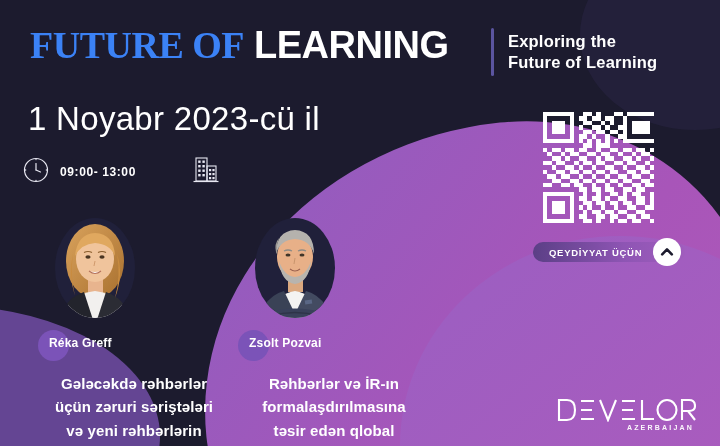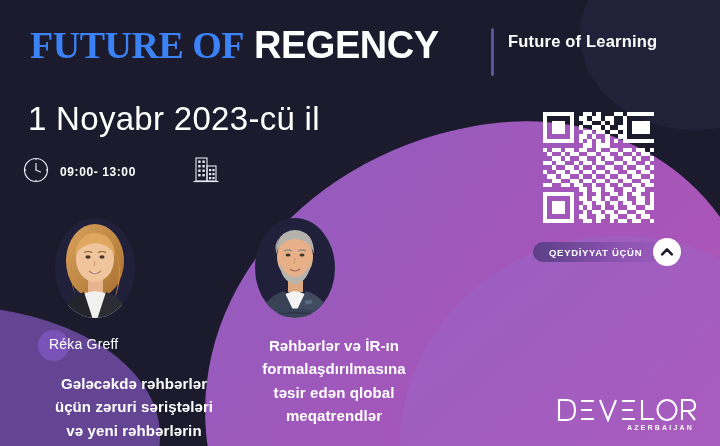--- a/index.html
+++ b/index.html
@@ -122,21 +122,21 @@
     position:relative;
     height:32px;margin-top:6px;
   }
   .namedot{
     position:absolute;left:20px;top:0;
     width:31px;height:31px;border-radius:50%;
     background:#7b53b8;
   }
   .name{
     position:absolute;left:31px;top:6px;
-    color:#ffffff;font-size:14px;font-weight:normal;letter-spacing:.2px;
+    color:#ffffff;font-size:12px;font-weight:bold;letter-spacing:.2px;
     white-space:nowrap;
   }
   .desc{
     margin:10px 0 4px 31px;
     width:170px;
     color:#ffffff;font-size:15px;font-weight:bold;
     line-height:1.55;letter-spacing:.1px;text-align:center;
   }
 
   
@@ -157,26 +157,27 @@
 
 <div id="poster">
 
   <div class="blob-tr"></div>
   <div class="blob-bl"></div>
   <div class="blob-br"></div>
   <div class="blob-br2"></div>
 
   <div class="headline">
     <span class="green">FUTURE OF</span>
-    <span class="white">REGENCY</span>
+    <span class="white">LEARNING</span>
   </div>
 
   <div class="divider"></div>
 
   <div class="subhead">
+    <div>Exploring the</div>
     <div>Future of Learning</div>
   </div>
 
   <div class="date">1 Noyabr 2023-cü il</div>
 
   <div class="meta">
     <span class="icon">
       <svg width="28" height="28" viewBox="0 0 28 28">
         <circle cx="14" cy="14" r="11.5" fill="none" stroke="#e8e8f2" stroke-width="1.2"></circle>
         <line x1="14" y1="14" x2="14" y2="7.5" stroke="#e8e8f2" stroke-width="1.2" stroke-linecap="round"></line>
@@ -658,20 +659,24 @@
           <ellipse cx="40" cy="41" rx="2.5" ry="1.6" fill="#403529"></ellipse>
           <ellipse cx="54" cy="41" rx="2.5" ry="1.6" fill="#403529"></ellipse>
           <path d="M36 37 Q40 35 44 37" stroke="#8d8a85" stroke-width="1.3" fill="none"></path>
           <path d="M50 37 Q54 35 58 37" stroke="#8d8a85" stroke-width="1.3" fill="none"></path>
 
           <path d="M47 44 L46 50" stroke="#c8946c" stroke-width="1" fill="none"></path>
           <path d="M42 55 Q47 59 52 55" stroke="#9c6350" stroke-width="1.2" fill="none"></path>
         </g>
       </svg>
     </div>
+    <div class="namerow">
+      <div class="namedot"></div>
+      <div class="name">Zsolt Pozvai</div>
+    </div>
     <div class="desc">Rəhbərlər və İR-ın formalaşdırılmasına təsir edən qlobal meqatrendlər</div>
   </div>
 
   <div class="logo">
     <div class="logo-word">
       <svg width="140" height="24" viewBox="0 0 140 24">
         <g fill="none" stroke="#ffffff" stroke-width="2.1">
 
           <path d="M3 2 L11 2 Q19 2 19 12 Q19 22 11 22 L3 22 Z"></path>
 

